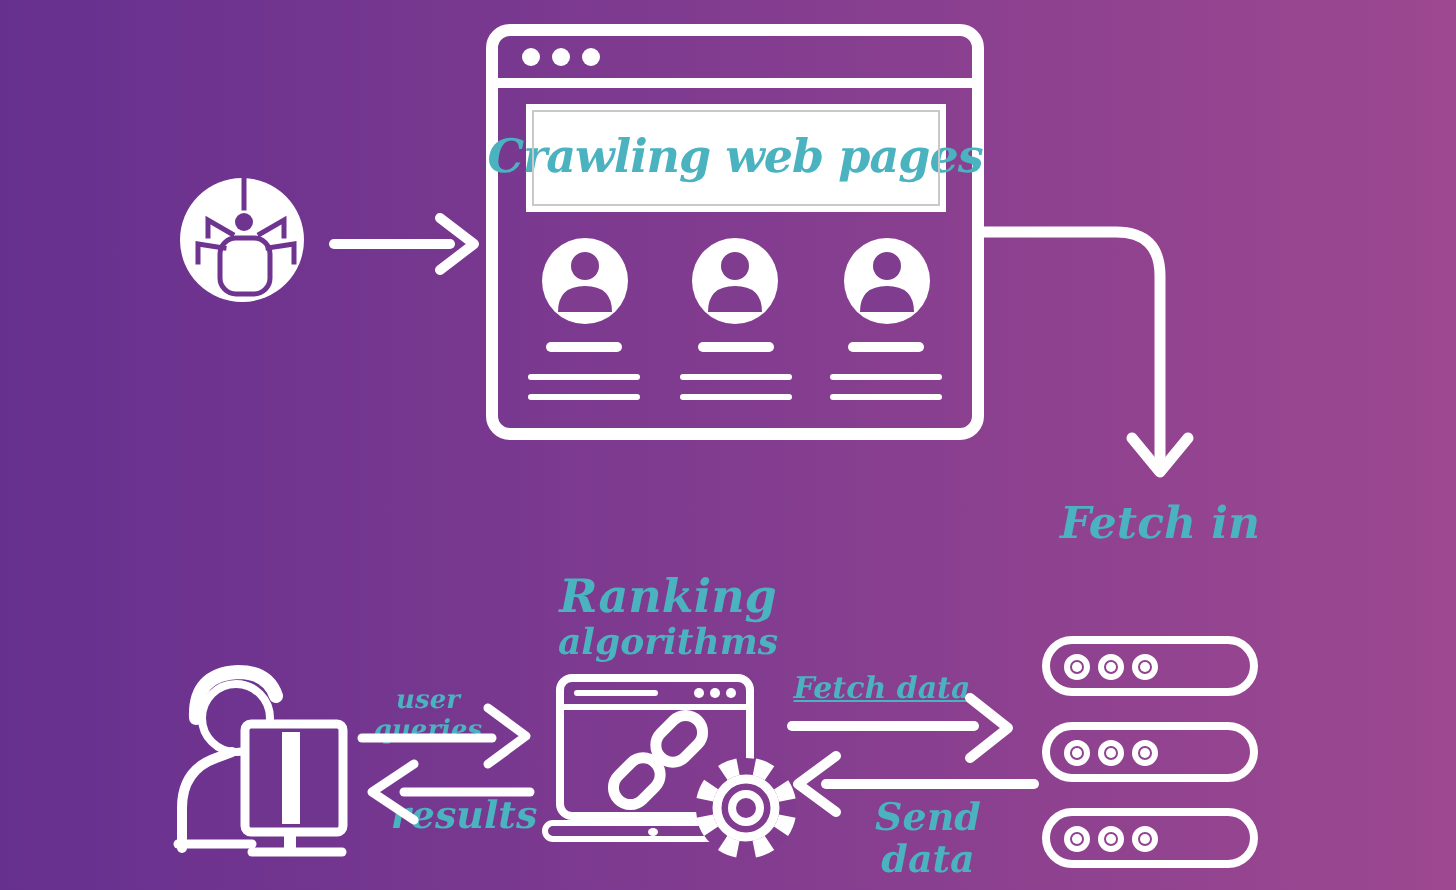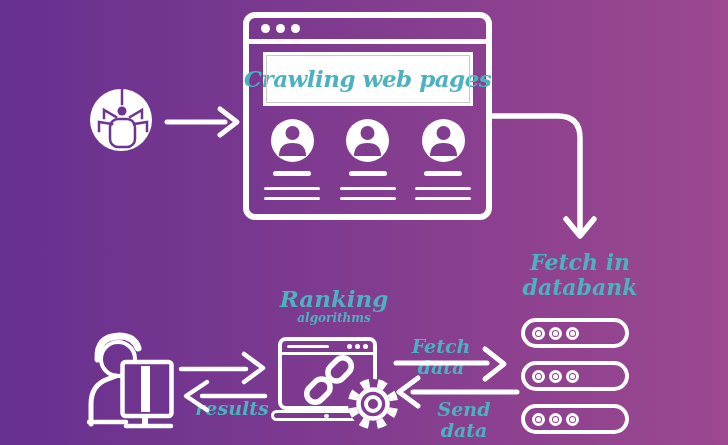--- a/index.html
+++ b/index.html
@@ -26,22 +26,22 @@
   
   .spider-circle{left:90px;top:89px;width:62px;height:62px;border-radius:50%;background:#fff;}
   
   .dbstack{left:521px;top:318px;display:flex;flex-direction:column;gap:13px;}
   .db-row{width:108px;height:30px;border:4px solid #fff;border-radius:16px;box-sizing:border-box;display:flex;align-items:center;gap:4px;padding-left:7px;}
   .db-dot{width:13px;height:13px;border:3px solid #fff;border-radius:50%;box-sizing:border-box;position:relative;}
   .db-dot::after{content:"";position:absolute;inset:1px;background:#fff;border-radius:50%;}
   
   .store-label{left:502px;top:250px;width:156px;font-size:22px;}
   .ranking-label{left:264px;top:286px;width:140px;font-size:23px;}
-  .ranking-label .sub{font-size:12px;display:block;}
-  .fetch-label{left:389px;top:336px;width:104px;font-size:19px;}
+  .ranking-label .sub{font-size:18px;display:block;}
+  .fetch-label{left:389px;top:336px;width:104px;font-size:15px;text-decoration:underline;}
   .send-label{left:411px;top:399px;width:106px;font-size:19px;}
   .queries-label{left:176px;top:344px;width:76px;font-size:13px;}
   .results-label{left:194px;top:398px;width:76px;font-size:19px;}
   
   .laptop-screen{left:278px;top:337px;width:99px;height:73px;border:4px solid #fff;border-radius:8px;box-sizing:border-box;}
   .laptop-top{height:14px;border-bottom:3px solid #fff;display:flex;align-items:center;justify-content:space-between;padding:0 5px 0 5px;box-sizing:border-box;}
   .mini-line{width:42px;height:3px;border-radius:2px;background:#fff;}
   .mini-dots{display:flex;gap:3px;}
   .mdot{width:5px;height:5px;border-radius:50%;background:#fff;}
   .laptop-base{left:271px;top:410px;width:110px;height:11px;border:3px solid #fff;border-radius:7px;box-sizing:border-box;display:flex;align-items:center;justify-content:center;}
@@ -96,21 +96,20 @@
         </span>
         <span class="bar-thick"></span>
         <span class="bar-thin"></span>
         <span class="bar-thin"></span>
       </div>
     </div>
   </div>
 
   <div class="abs teal store-label">
     <span>Fetch in</span><br>
-    <span>databank</span>
   </div>
   <div class="abs dbstack">
     <div class="db-row">
       <span class="db-dot"></span>
       <span class="db-dot"></span>
       <span class="db-dot"></span>
     </div>
     <div class="db-row">
       <span class="db-dot"></span>
       <span class="db-dot"></span>
@@ -136,20 +135,21 @@
         <span class="mdot"></span>
       </span>
     </div>
   </div>
   <div class="abs laptop-base">
     <span class="base-dot"></span>
   </div>
 
   <div class="abs teal fetch-label">Fetch data</div>
   <div class="abs teal send-label">Send data</div>
+  <div class="abs teal queries-label">user queries</div>
   <div class="abs teal results-label">results</div>
 
   <svg class="abs overlay" viewBox="0 0 728 445">
 
     <g style="stroke:var(--spider)" stroke-width="2.5" fill="none" stroke-linecap="square">
       <path d="M122 90 V104"></path>
       <circle cx="122" cy="111" r="4.5" style="fill:var(--spider)" stroke="none"></circle>
       <rect x="110" y="119" width="25" height="28" rx="8"></rect>
       <path d="M116 117 L104 110 L104 118"></path>
       <path d="M112 124 L99 122 L99 131"></path>

